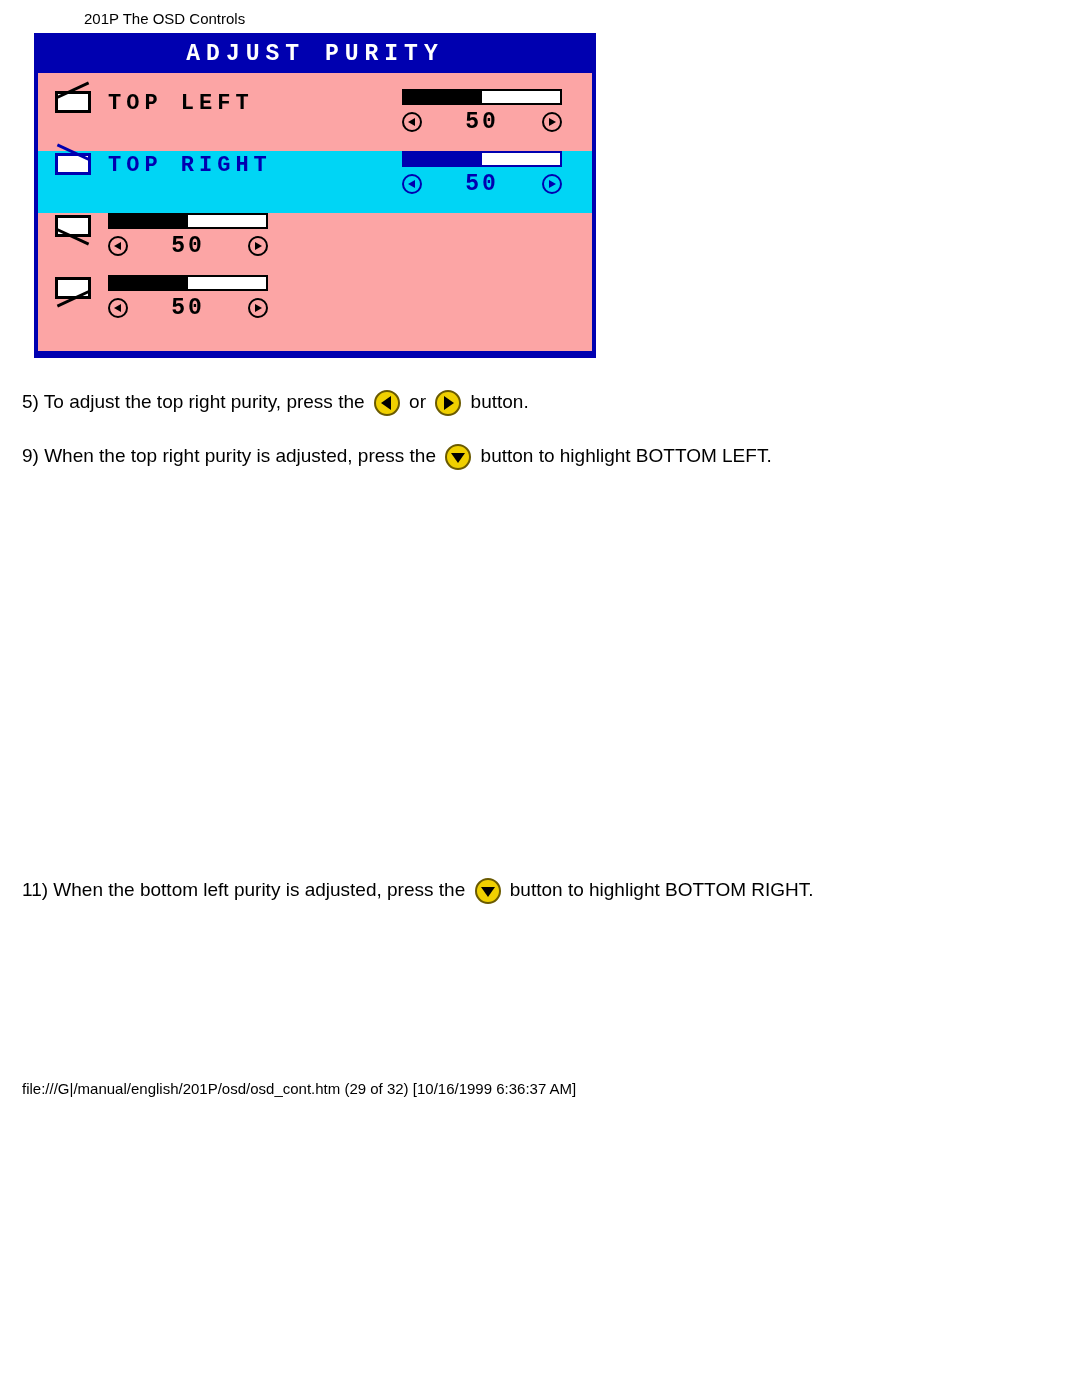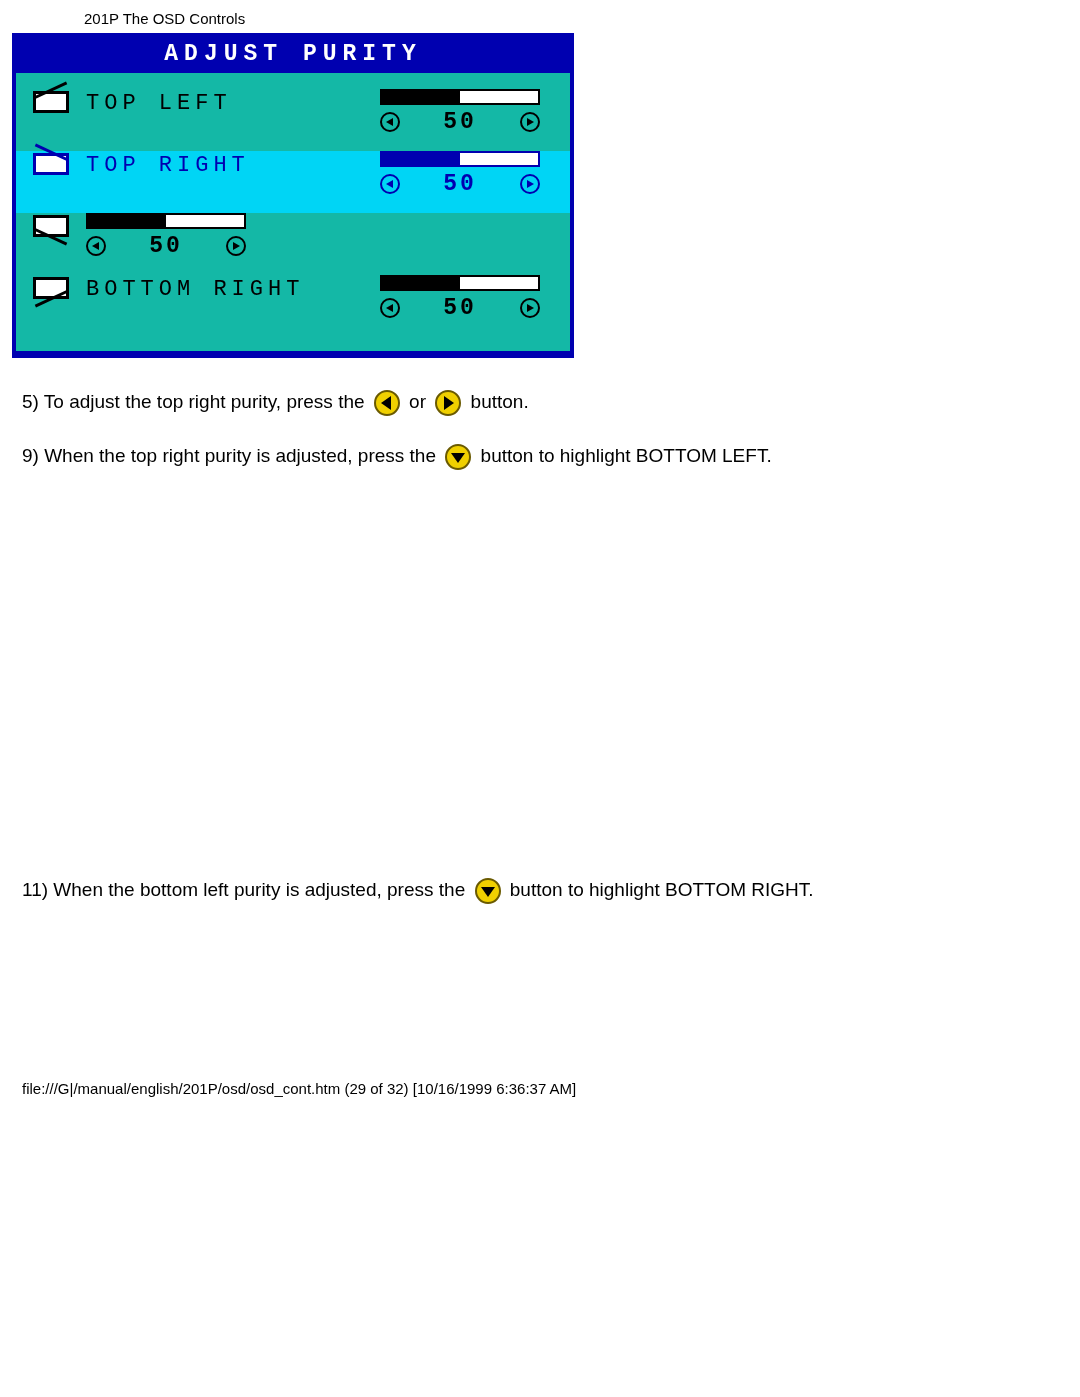--- a/index.html
+++ b/index.html
@@ -10,23 +10,23 @@
     font-size: 19px;
     color: #000;
     width: 1080px;
   }
   .page-header {
     font-size: 15px;
     padding: 10px 0 6px 84px;
   }
   .osd-box {
     width: 554px;
-    margin-left: 12px;
+    margin-left: 34px;
     border: 4px solid #0000b0;
-    background: #14b8a6;
+    background: #fca5a5;
   }
   .osd-title {
     background: #0000b0;
     color: #fff;
     text-align: center;
     font-family: "Courier New", monospace;
     font-weight: bold;
     letter-spacing: 6px;
     font-size: 23px;
     padding: 4px 0 6px 0;
@@ -45,21 +45,21 @@
   .osd-icon-cell {
     width: 70px;
     display: flex;
     align-items: flex-start;
     justify-content: center;
     padding-top: 2px;
   }
   .osd-label {
     flex: 1;
     font-family: "Courier New", monospace;
-    font-weight: normal;
+    font-weight: bold;
     font-size: 22px;
     letter-spacing: 5px;
     padding-top: 2px;
   }
   .osd-row.selected .osd-label { color: #0000b0; }
   .osd-ctrl {
     width: 190px;
     padding-right: 24px;
     box-sizing: border-box;
   }
@@ -240,21 +240,20 @@
                 <polygon points="2,1 2,9 9,5" fill="#000"></polygon>
               </svg>
             </span>
           </div>
         </div>
       </div>
       <div class="osd-row">
         <div class="osd-icon-cell">
           <div class="corner-icon ci-br"></div>
         </div>
-        <div class="osd-label">BOTTOM RIGHT</div>
         <div class="osd-ctrl">
           <div class="bar-outer">
             <div class="bar-fill"></div>
           </div>
           <div class="val-row">
             <span class="arrow-btn">
               <svg width="10" height="10" viewBox="0 0 10 10">
                 <polygon points="8,1 8,9 1,5" fill="#000"></polygon>
               </svg>
             </span>

